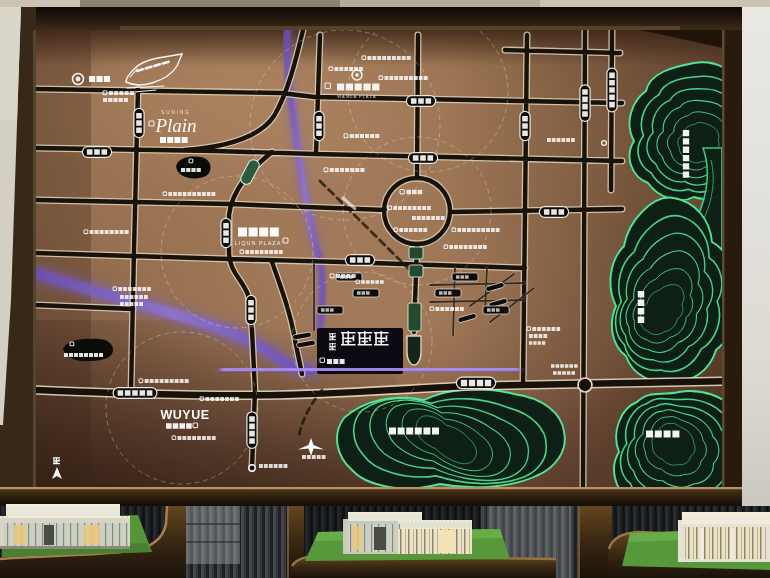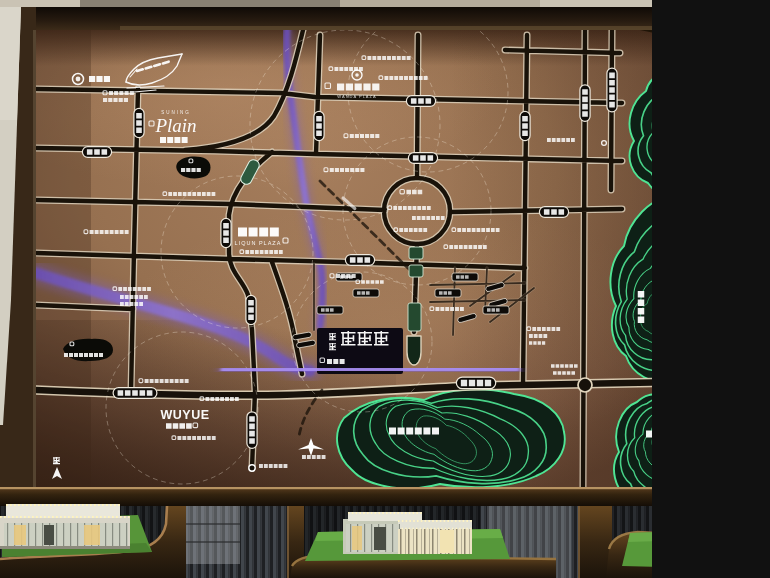--- a/index.html
+++ b/index.html
@@ -1,14 +1,14 @@
 <!DOCTYPE html>
 <html><head><meta charset="utf-8"><style>
 html,body{margin:0;padding:0;background:#111;}
-#c{position:relative;width:652px;height:578px;overflow:hidden;font-family:"Liberation Sans",sans-serif;}
+#c{position:relative;width:770px;height:578px;overflow:hidden;font-family:"Liberation Sans",sans-serif;}
 </style></head><body>
 <div id="c">
 <svg width="770" height="578" viewBox="0 0 770 578" xmlns="http://www.w3.org/2000/svg">
 <defs>
 <radialGradient id="gmap" cx="0.41" cy="0.3" r="0.78">
  <stop offset="0" stop-color="#a57d5c"></stop>
           <stop offset="0.45" stop-color="#967050"></stop>
           <stop offset="0.78" stop-color="#7d5942"></stop>
           <stop offset="1" stop-color="#60412f"></stop>
 </radialGradient>

